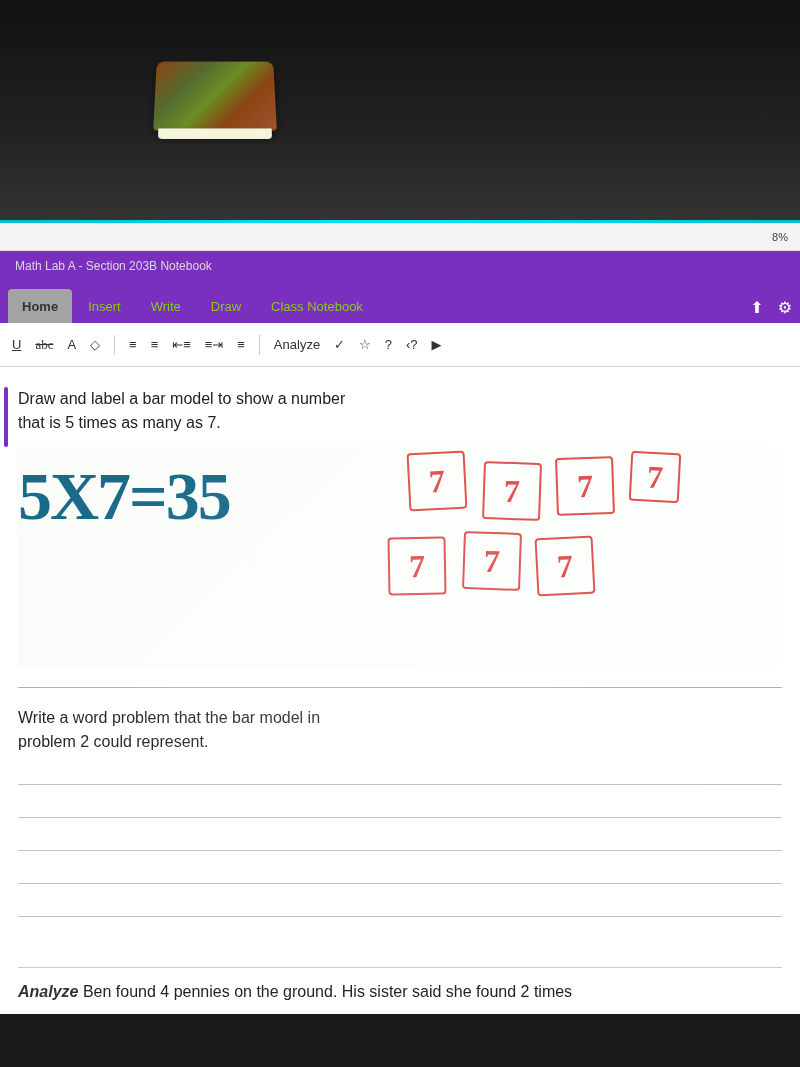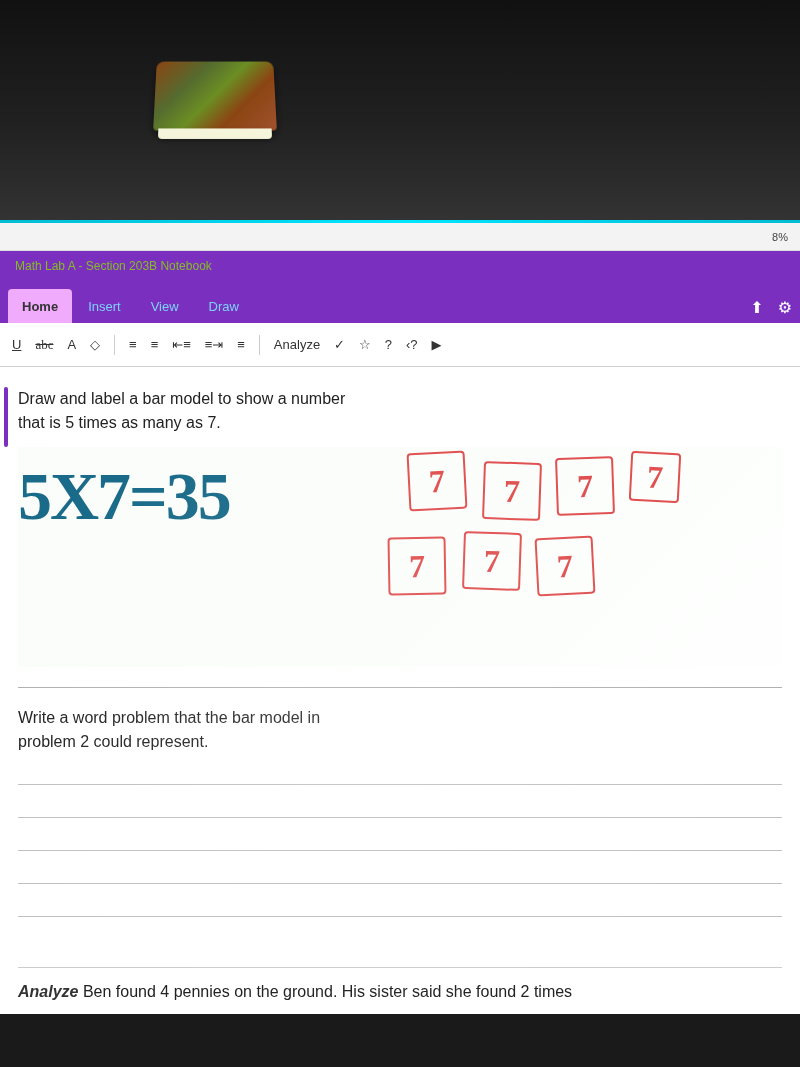--- a/index.html
+++ b/index.html
@@ -85,47 +85,47 @@
     .title-bar {
       width: 100%;
       height: 30px;
       background: #7B2FBE;
       display: flex;
       align-items: center;
       padding: 0 15px;
     }
     .title-bar-text {
       font-size: 12px;
-      color: #84cc16;
+      color: #e5e5e5;
       opacity: 0.9;
     }
 
     
     .ribbon-tabs {
       width: 100%;
       height: 42px;
       background: #7B2FBE;
       display: flex;
       align-items: flex-end;
       padding: 0 8px;
       gap: 2px;
     }
     .tab {
       height: 34px;
       padding: 0 14px;
       display: flex;
       align-items: center;
       font-size: 13px;
-      color: #7dd3fc;
+      color: #84cc16;
       cursor: pointer;
       border-radius: 4px 4px 0 0;
       user-select: none;
     }
     .tab.active {
-      background: #f0abfc;
+      background: #a3a3a3;
       color: #333;
       font-weight: 600;
       margin-top: 7px;
     }
 
     .ribbon-icons {
       margin-left: auto;
       display: flex;
       align-items: center;
       gap: 14px;
@@ -312,22 +312,23 @@
     <span class="status-bar-text">8%</span>
   </div>
 
   <div class="title-bar">
     <span class="title-bar-text">Math Lab A - Section 203B Notebook</span>
   </div>
 
   <div class="ribbon-tabs">
     <div class="tab active">Home</div>
     <div class="tab">Insert</div>
-    <div class="tab">View</div>
+    <div class="tab">Write</div>
     <div class="tab">Draw</div>
+    <div class="tab">Class Notebook</div>
     <div class="ribbon-icons">
       <span class="ribbon-icon">⬆</span>
       <span class="ribbon-icon">⚙</span>
     </div>
   </div>
 
   <div class="toolbar">
     <span class="toolbar-item toolbar-underline">U</span>
     <span class="toolbar-item toolbar-strikethrough">abc</span>
     <span class="toolbar-item">A</span>

